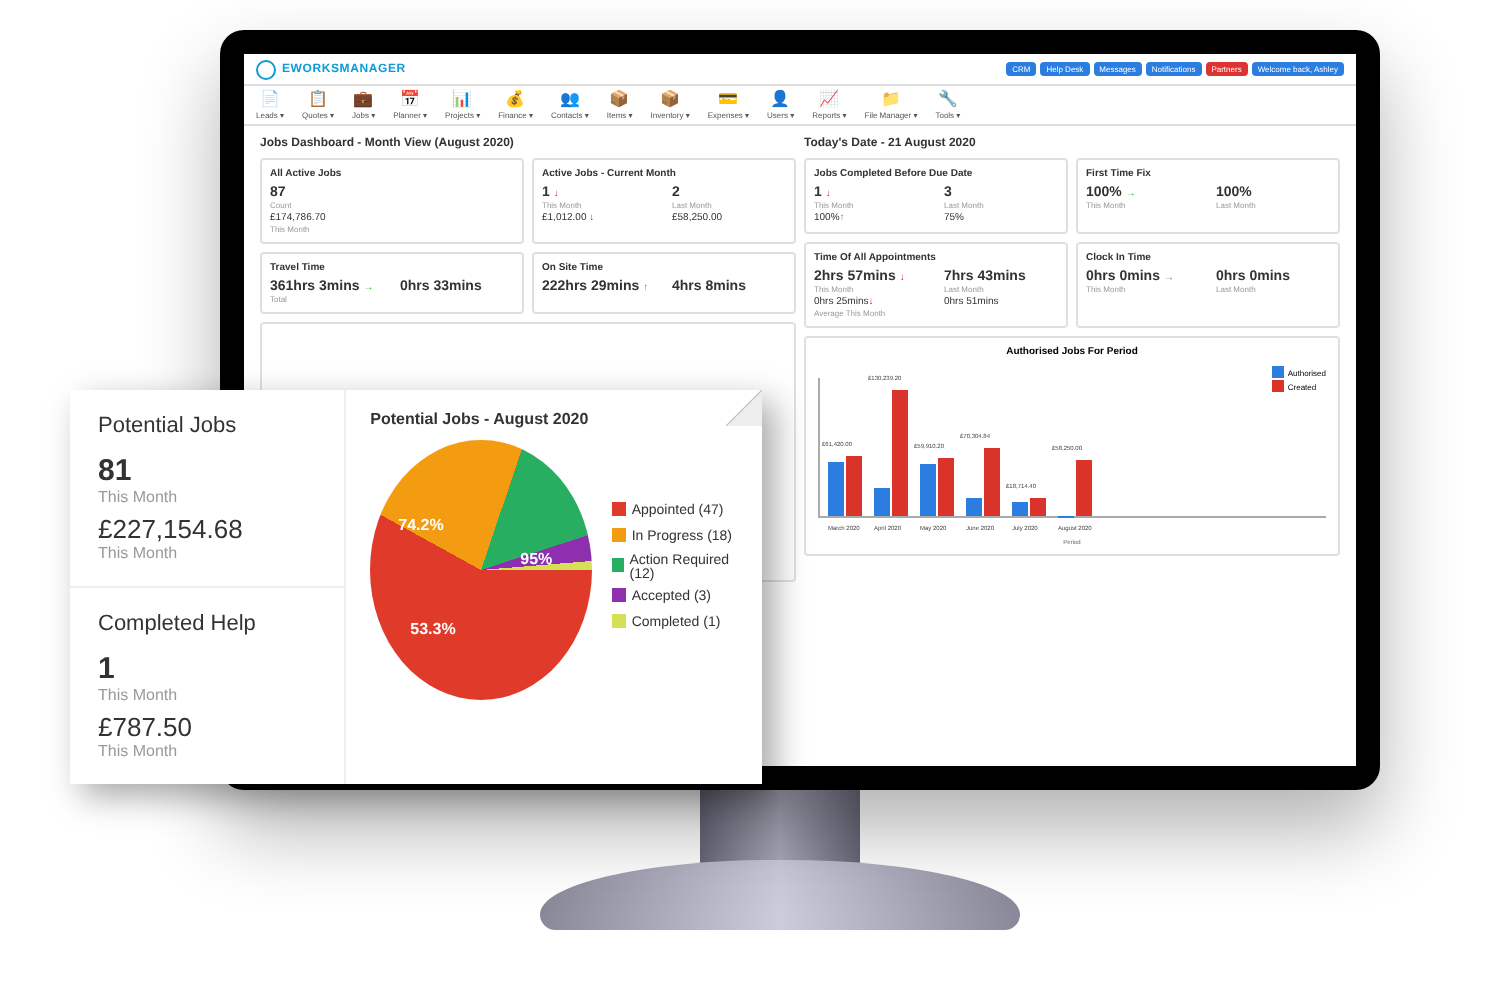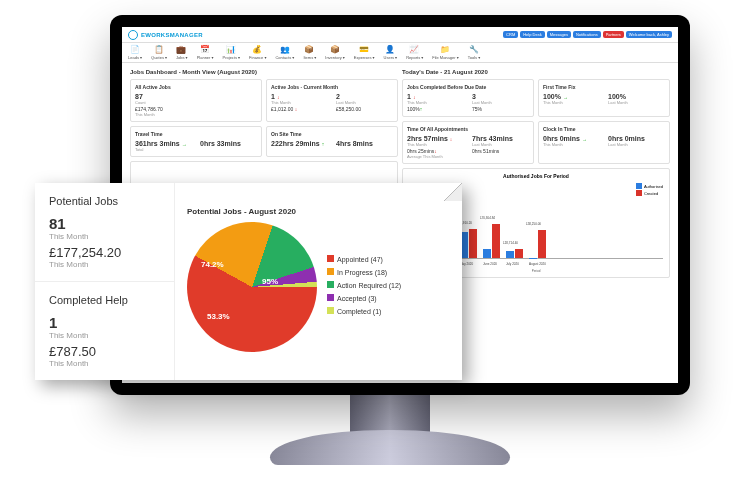--- a/index.html
+++ b/index.html
@@ -36,28 +36,28 @@
 .bc-legend{position:absolute;top:14px;right:6px;font-size:4px}
 .leg-item{display:flex;align-items:center;gap:2px;margin-bottom:1px}
 .leg-sw{width:6px;height:6px}
 .bc-bars{display:flex;align-items:flex-end;gap:6px;height:70px;border-left:1px solid #aaa;border-bottom:1px solid #aaa;padding:0 4px}
 .bc-grp{display:flex;align-items:flex-end;gap:1px;position:relative}
 .bc-bar{width:8px}
 .bc-lbl{position:absolute;top:-8px;font-size:3px;color:#444;white-space:nowrap;left:-3px}
 .bc-cat{position:absolute;bottom:-8px;font-size:3px;color:#444;white-space:nowrap;left:0}
 .bc-xlabel{text-align:center;font-size:3px;color:#666;margin-top:10px}
 
-.overlay{position:absolute;left:35px;top:183px;width:427px;background:#fff;box-shadow:6px 6px 16px rgba(0,0,0,.35);display:flex;padding:0}
+.overlay{position:absolute;left:35px;top:195px;width:346px;background:#fff;box-shadow:6px 6px 16px rgba(0,0,0,.35);display:flex;padding:0}
 .ov-left{width:140px;border-right:1px solid #eee}
 .ov-card{padding:12px 14px;border-bottom:1px solid #eee}
 .ov-title{font-size:11px;color:#333;margin-bottom:8px}
 .ov-num{font-size:15px;font-weight:bold;color:#333}
 .ov-sub{font-size:8px;color:#999}
 .ov-money{font-size:13px;color:#333;margin-top:4px}
-.ov-right{flex:1;padding:24px 12px;position:relative}
+.ov-right{flex:1;padding:10px 12px;position:relative}
 .pie-title{font-size:8px;font-weight:bold;color:#333;margin-bottom:6px}
 .pie-wrap{display:flex;align-items:center;gap:10px}
 .pie{width:130px;height:130px;border-radius:50%;position:relative}
 .pie-lbl{position:absolute;font-size:8px;color:#fff;font-weight:bold}
 .pie-leg{font-size:7px;color:#333}
 .pie-leg div{display:flex;align-items:center;gap:3px;margin-bottom:3px}
 .pie-sw{width:7px;height:7px}
 .dog-ear{position:absolute;top:0;right:0;width:18px;height:18px;background:linear-gradient(135deg,transparent 48%,#bbb 50%,#eee 52%)}
 </style>
 </head>
@@ -345,21 +345,21 @@
 </div>
 </div>
 
 <div class="overlay">
   <div class="dog-ear"></div>
   <div class="ov-left">
     <div class="ov-card">
       <div class="ov-title">Potential Jobs</div>
       <div class="ov-num">81</div>
       <div class="ov-sub">This Month</div>
-      <div class="ov-money">£177,254.20</div>
+      <div class="ov-money">£227,154.68</div>
       <div class="ov-sub">This Month</div>
     </div>
     <div class="ov-card" style="border-bottom:none">
       <div class="ov-title">Completed Help</div>
       <div class="ov-num">1</div>
       <div class="ov-sub">This Month</div>
       <div class="ov-money">£787.50</div>
       <div class="ov-sub">This Month</div>
     </div>
   </div>

